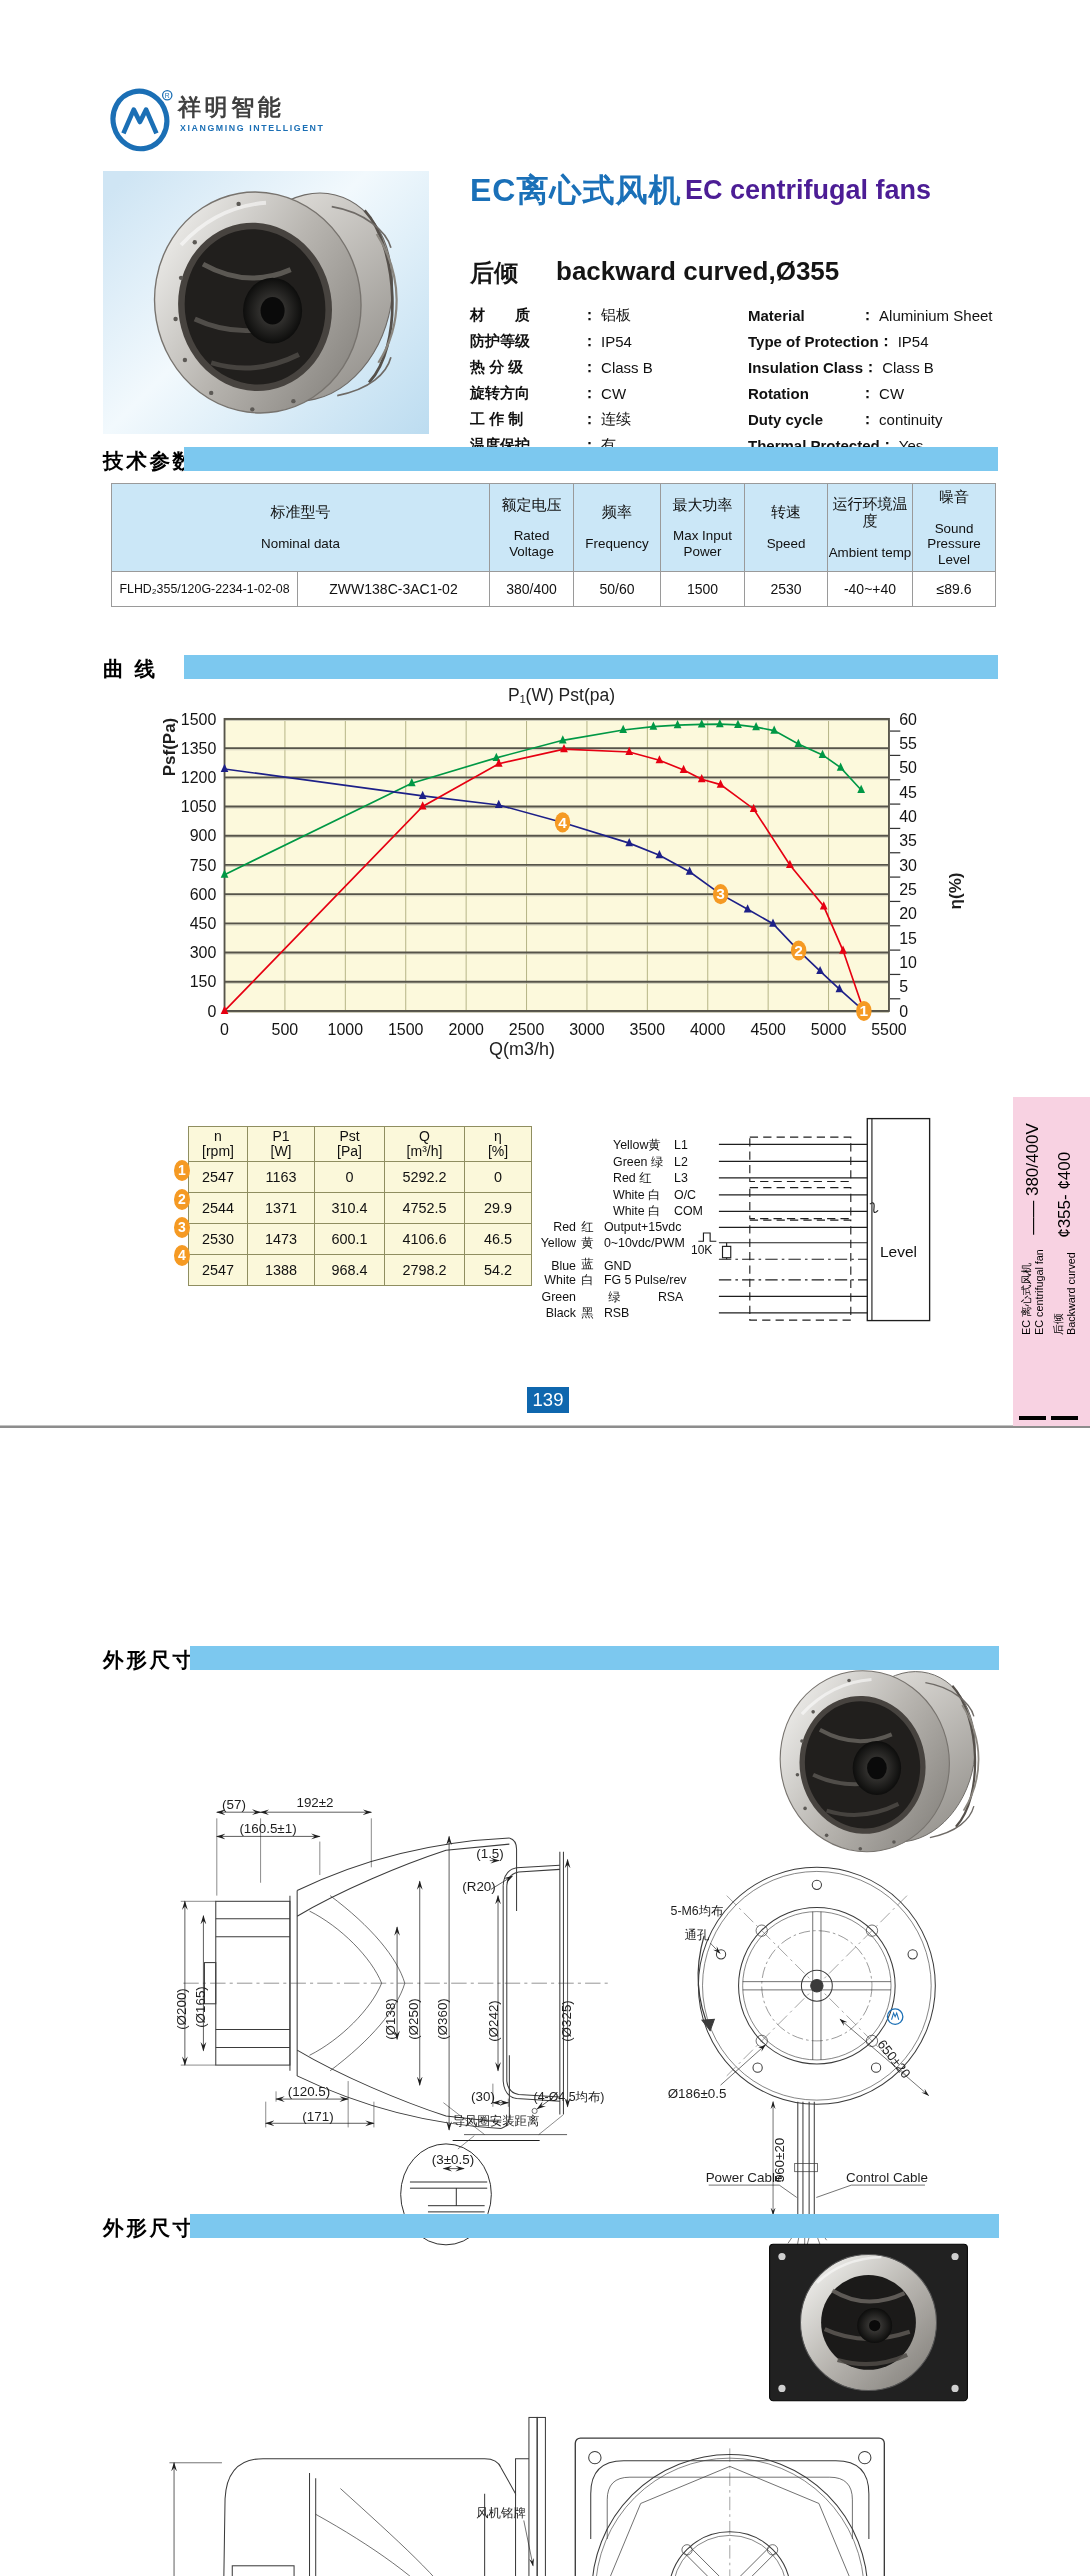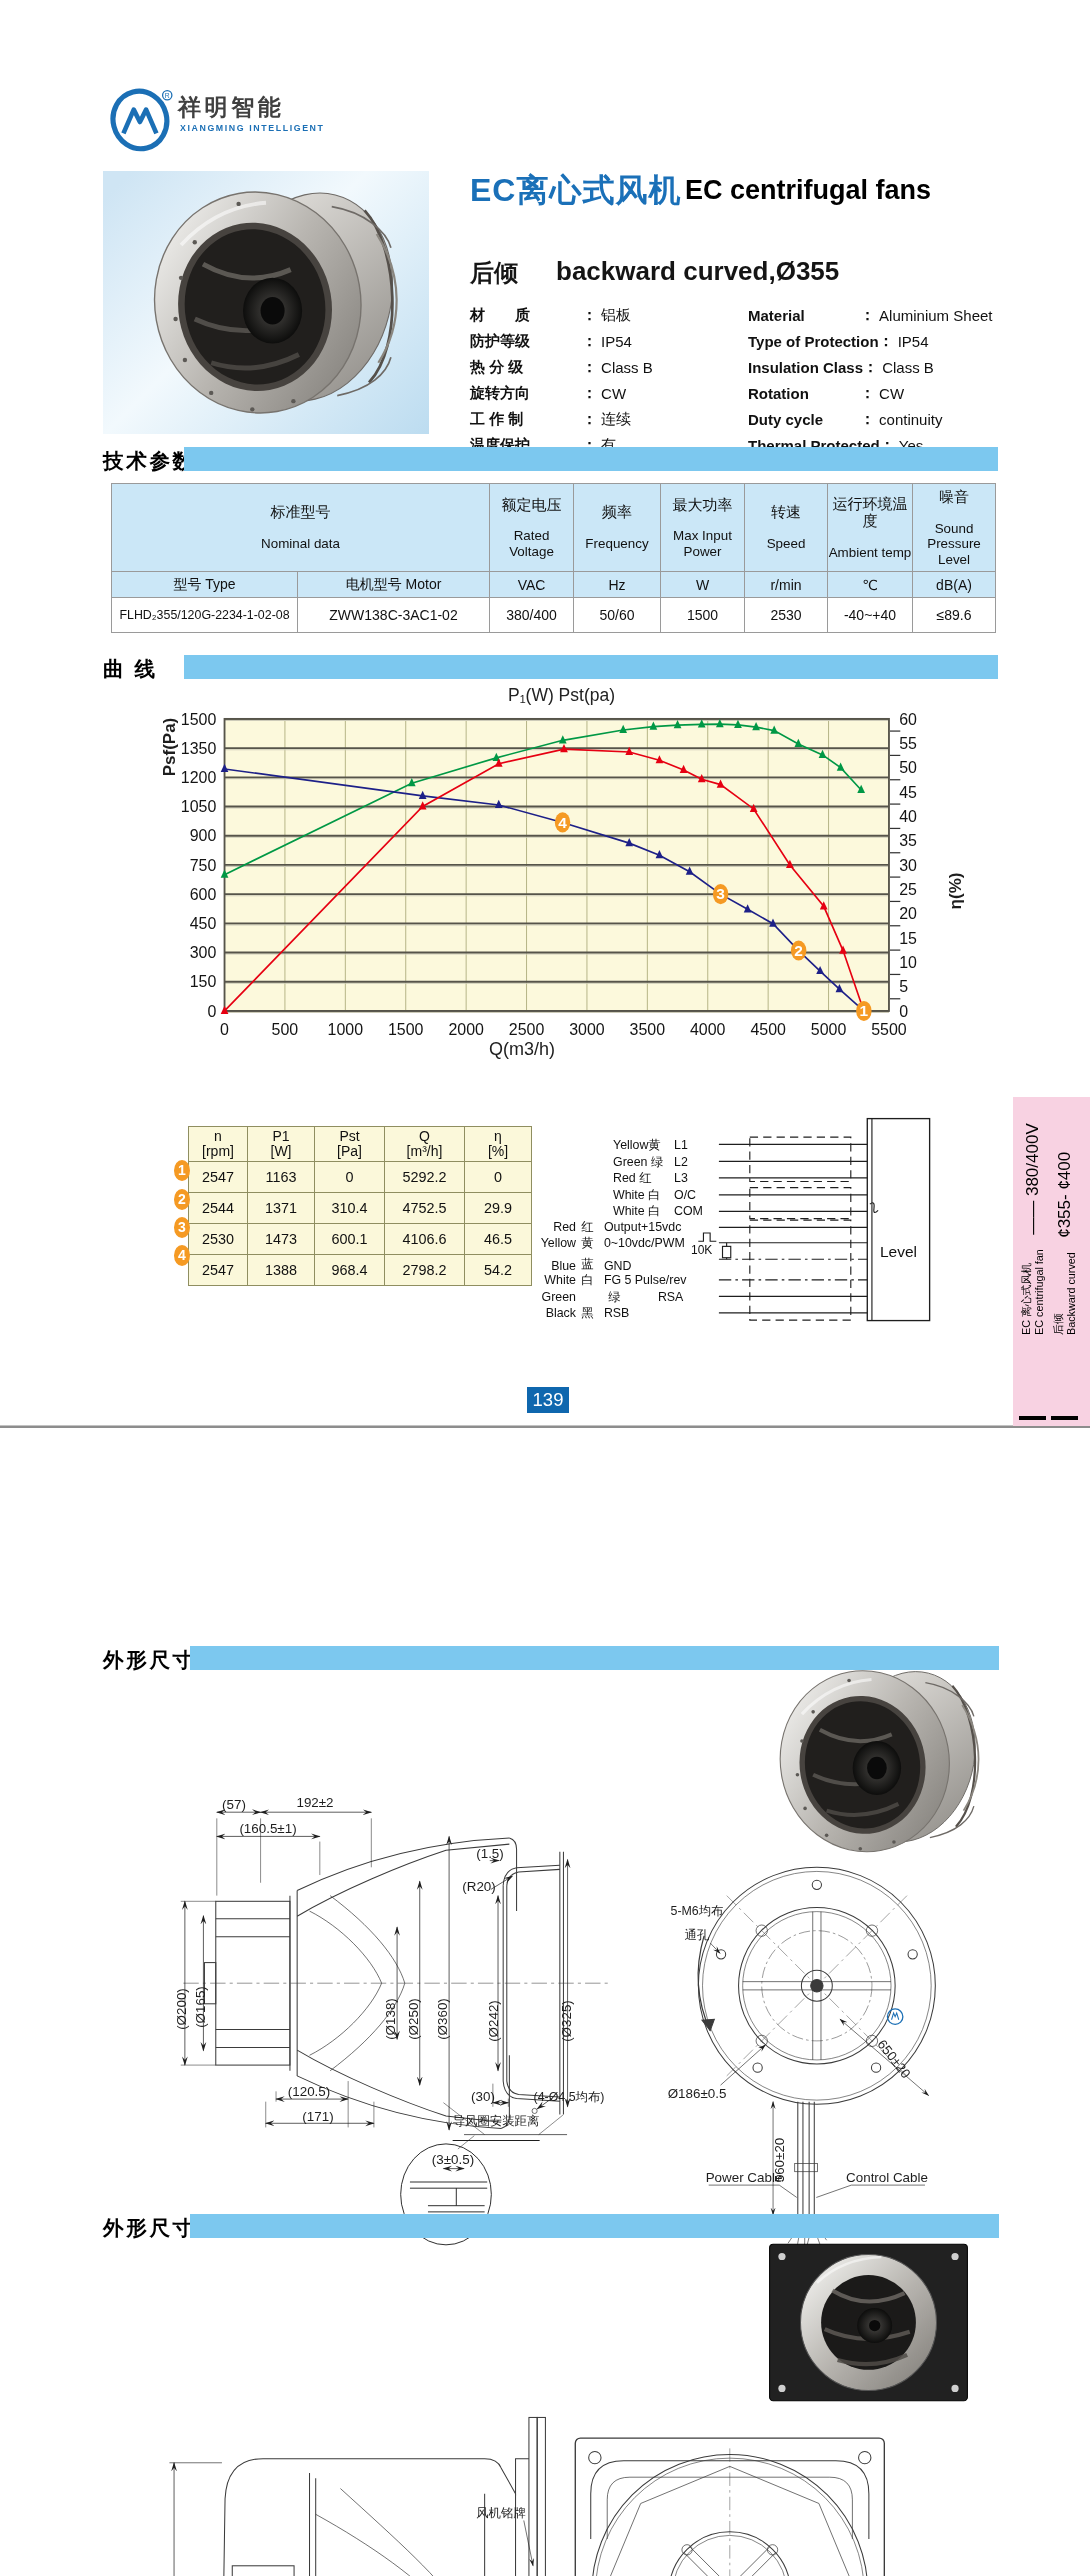--- a/index.html
+++ b/index.html
@@ -53,21 +53,21 @@
   .tabnames{display:flex;flex-direction:column;line-height:1.12;font-size:10.8px;color:#000;}
   .tabval{font-size:17px;margin-left:14.4px;color:#000;}
   .tabtick{position:absolute;height:3.6px;background:#000;}
   
   .dimc{position:absolute;transform:translate(-50%,-50%);font-size:13.4px;color:#1e1e1e;white-space:nowrap;}
   .dimc.rv{transform:translate(-50%,-50%) rotate(-90deg);}
   .dimc.r52{transform:translate(-50%,-50%) rotate(52deg);}
   .dimc.cjk{font-size:12.4px;}
   
   #title-cn{position:absolute;left:470px;top:169px;font-size:32px;font-weight:bold;color:#1A70B8;letter-spacing:1px;text-align:center;}
-  #title-en{position:absolute;left:685px;top:175px;font-size:27px;font-weight:bold;color:#000000;}
+  #title-en{position:absolute;left:685px;top:175px;font-size:27px;font-weight:bold;color:#4c1d95;}
   #sub-cn{position:absolute;left:470px;top:257px;font-size:24px;font-weight:bold;color:#151515;}
   #sub-en{position:absolute;left:556px;top:256px;font-size:26px;font-weight:600;color:#151515;}
   #logo-cn{position:absolute;left:178px;top:92px;font-size:23px;font-weight:bold;color:#404040;letter-spacing:3.6px;}
   #logo-en{position:absolute;left:180px;top:123px;font-size:8.8px;font-weight:bold;color:#1B6FB5;letter-spacing:1.6px;}
 </style>
 </head>
 <body>
 
 <div class="page">
 
@@ -250,30 +250,20 @@
               <span class="cn">运行环境温度</span>
               <span class="en">Ambient temp</span>
             </div>
           </td>
       <td>
             <div class="t1">
               <span class="cn">噪音</span>
               <span class="en">Sound Pressure Level</span>
             </div>
           </td>
-    </tr>
-    <tr class="h2">
-      <td>型号 Type</td>
-      <td>电机型号 Motor</td>
-      <td>VAC</td>
-      <td>Hz</td>
-      <td>W</td>
-      <td>r/min</td>
-      <td>℃</td>
-      <td>dB(A)</td>
     </tr>
     <tr class="dat">
       <td style="font-size:12.4px">FLHD₂355/120G-2234-1-02-08</td>
       <td>ZWW138C-3AC1-02</td>
       <td>380/400</td>
       <td>50/60</td>
       <td>1500</td>
       <td>2530</td>
       <td>-40~+40</td>
       <td>≤89.6</td>

